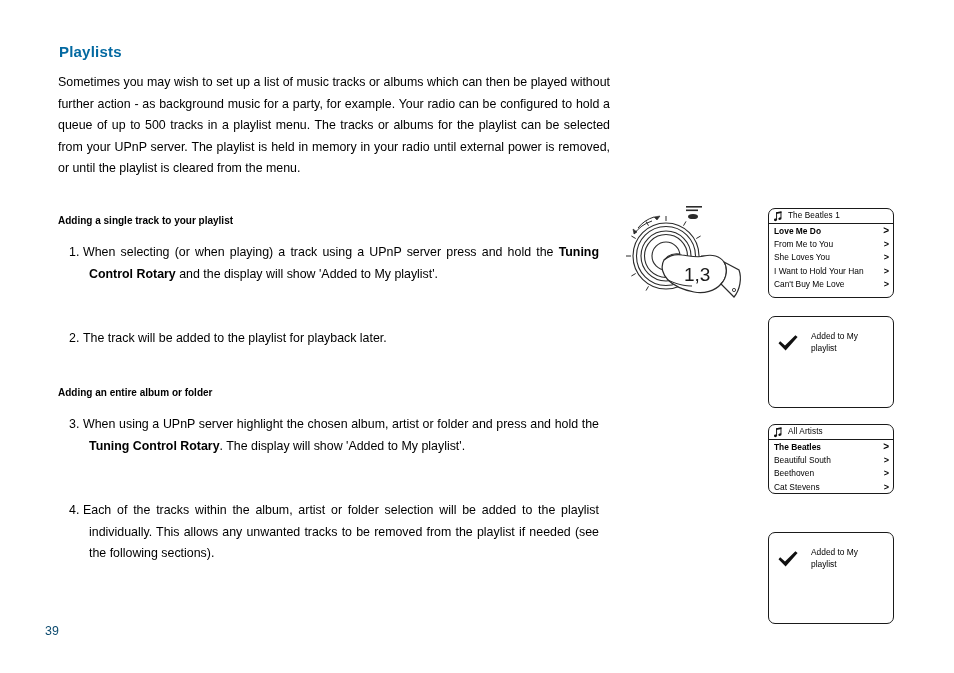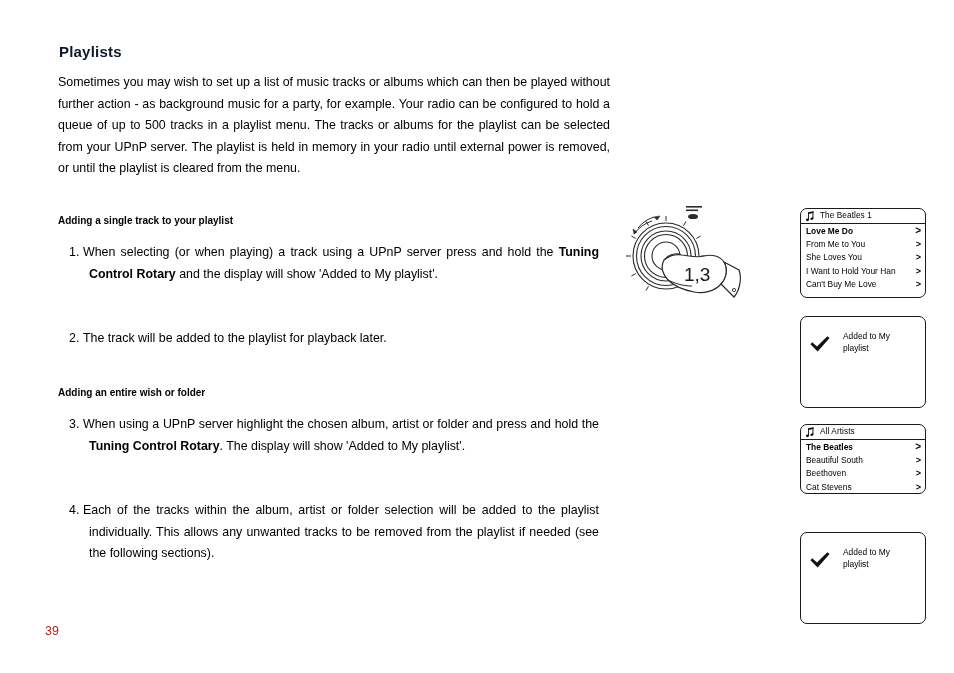--- a/index.html
+++ b/index.html
@@ -16,21 +16,21 @@
     overflow: hidden;
   }
 
   
   #page-title {
     position: absolute;
     left: 59px;
     top: 43px;
     font-size: 15px;
     font-weight: bold;
-    color: #0f172a;
+    color: #0369a1;
     letter-spacing: 0.2px;
   }
 
   
   #text-column {
     position: absolute;
     left: 58px;
     top: 72px;
     width: 552px;
     font-size: 12.4px;
@@ -58,21 +58,21 @@
   .gap-sm { height: 21px; }
   .gap-md { height: 30px; }
   b, .bold { font-weight: bold; }
 
   
   #page-number {
     position: absolute;
     left: 45px;
     top: 624px;
     font-size: 12.4px;
-    color: #b91c1c;
+    color: #0c4a6e;
   }
 
   
   #illustration {
     position: absolute;
     left: 624px;
     top: 198px;
     width: 125px;
     height: 115px;
   }
@@ -80,21 +80,20 @@
   
   .panel {
     position: absolute;
     left: 768px;
     width: 126px;
     border: 1.4px solid #1a1a1a;
     border-radius: 7px;
     background: #ffffff;
     box-sizing: border-box;
     overflow: hidden;
-    margin-left: 32px;
   }
   #panel-beatles  { top: 208px; height: 90px; }
   #panel-added-1  { top: 316px; height: 92px; }
   #panel-artists  { top: 424px; height: 70px; }
   #panel-added-2  { top: 532px; height: 92px; }
 
   .panel-header {
     display: flex;
     align-items: center;
     gap: 4px;
@@ -139,21 +138,21 @@
     line-height: 12px;
     font-weight: bold;
     padding-left: 2px;
     flex: 0 0 auto;
   }
   .list-row.selected .chev { font-size: 10px; }
 
   
   .confirm-body {
     display: flex;
-    align-items: flex-end;
+    align-items: center;
     padding: 14px 6px 0 8px;
     gap: 12px;
   }
   .check-icon {
     width: 22px;
     height: 20px;
     flex: 0 0 auto;
     display: block;
   }
   .confirm-text {
@@ -176,21 +175,21 @@
   <p class="section-head">Adding a single track to your playlist</p>
 
   <p class="numbered"><span class="num">1.</span><span>When selecting (or when playing) a track using a UPnP server press and hold the </span><b>Tuning Control Rotary</b><span> and the display will show 'Added to My playlist'.</span></p>
 
   <div class="gap-sm"></div>
 
   <p class="numbered"><span class="num">2.</span><span>The track will be added to the playlist for playback later.</span></p>
 
   <div class="gap-sm"></div>
 
-  <p class="section-head">Adding an entire wish or folder</p>
+  <p class="section-head">Adding an entire album or folder</p>
 
   <p class="numbered"><span class="num">3.</span><span>When using a UPnP server highlight the chosen album, artist or folder and press and hold the </span><b>Tuning Control Rotary</b><span>. The display will show 'Added to My playlist'.</span></p>
 
   <div class="gap-sm"></div>
 
   <p class="numbered"><span class="num">4.</span><span>Each of the tracks within the album, artist or folder selection will be added to the playlist individually. This allows any unwanted tracks to be removed from the playlist if needed (see the following sections).</span></p>
 
 </div>
 
 <div id="page-number">39</div>

